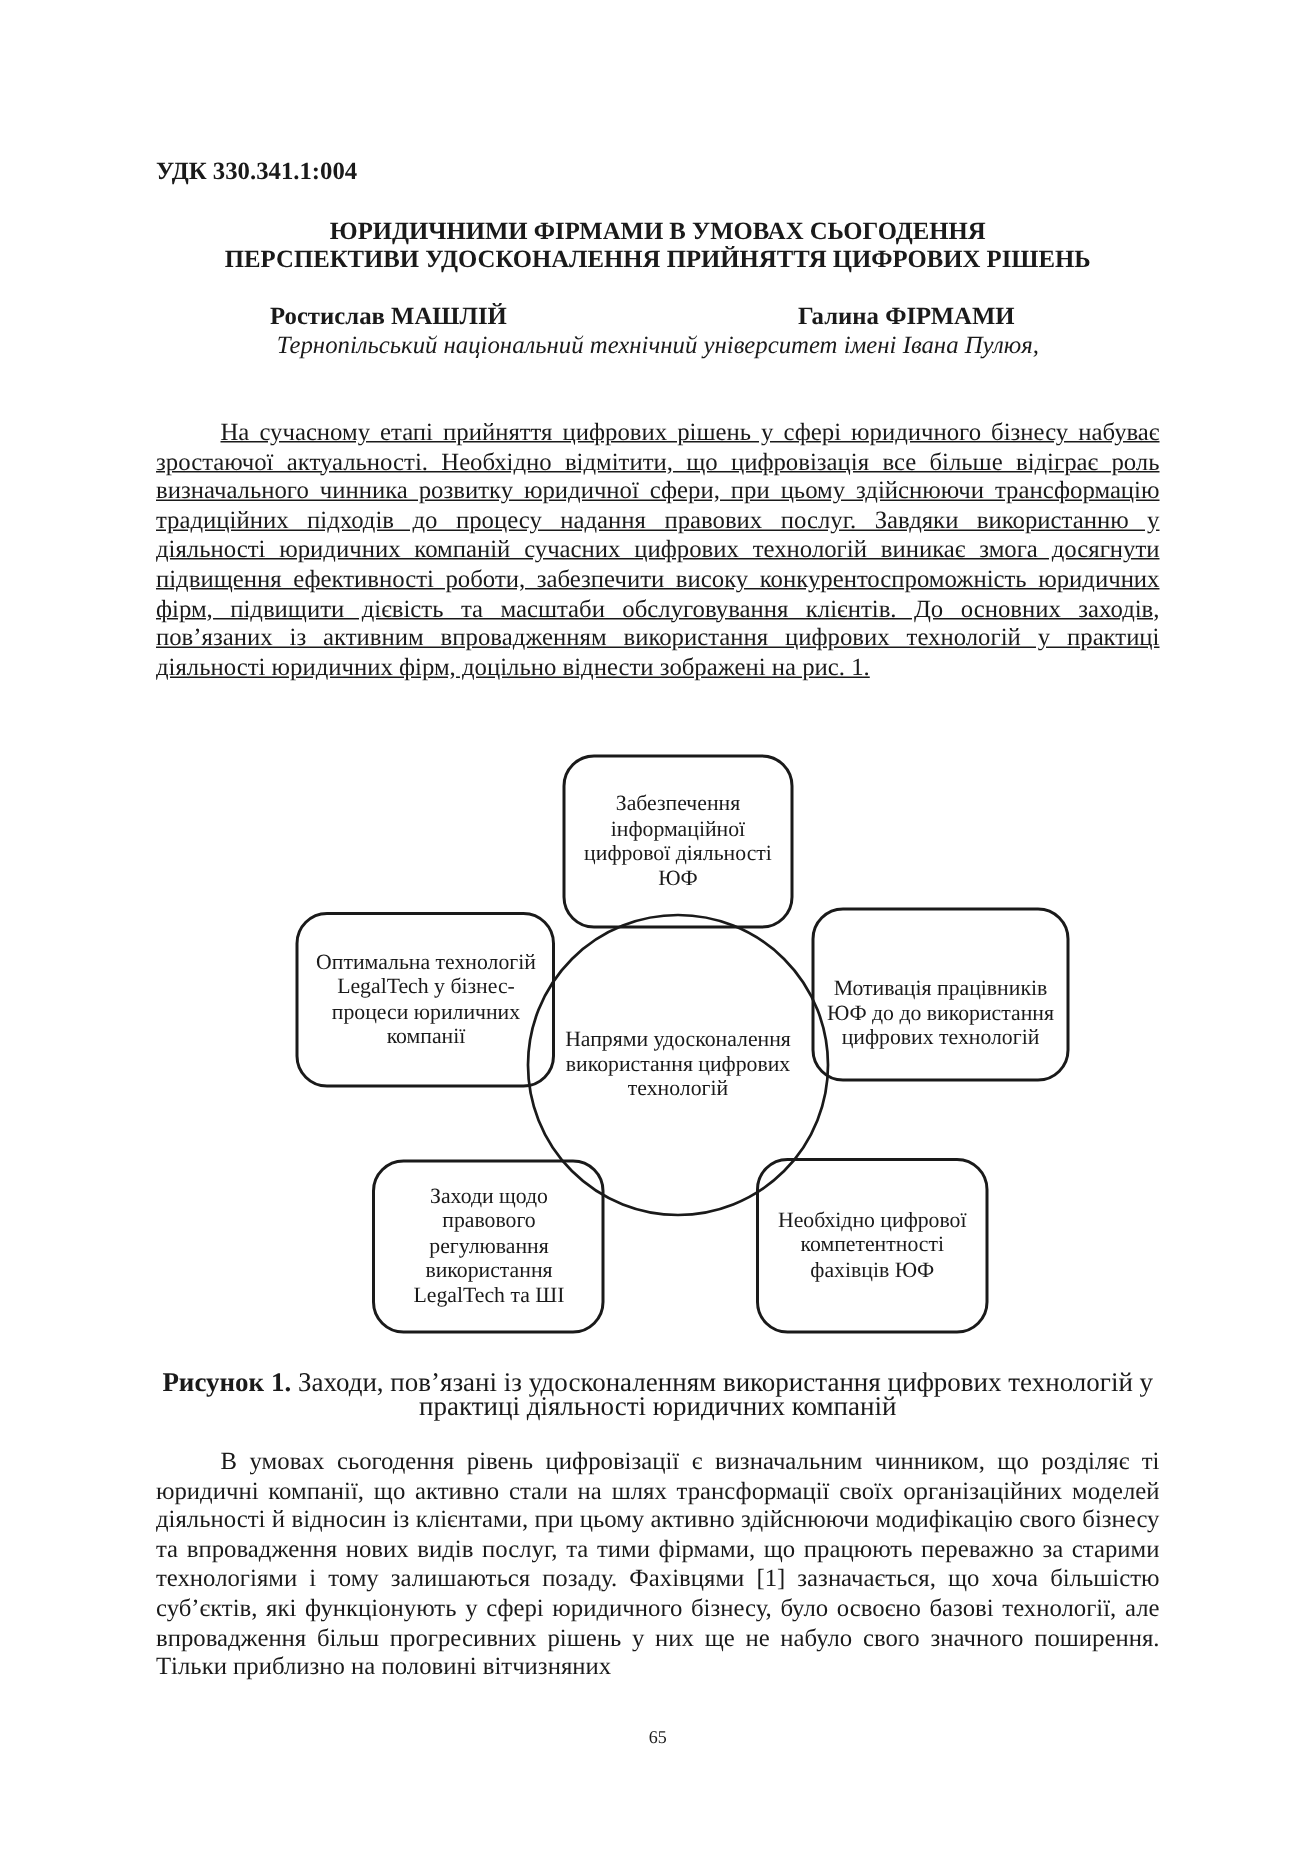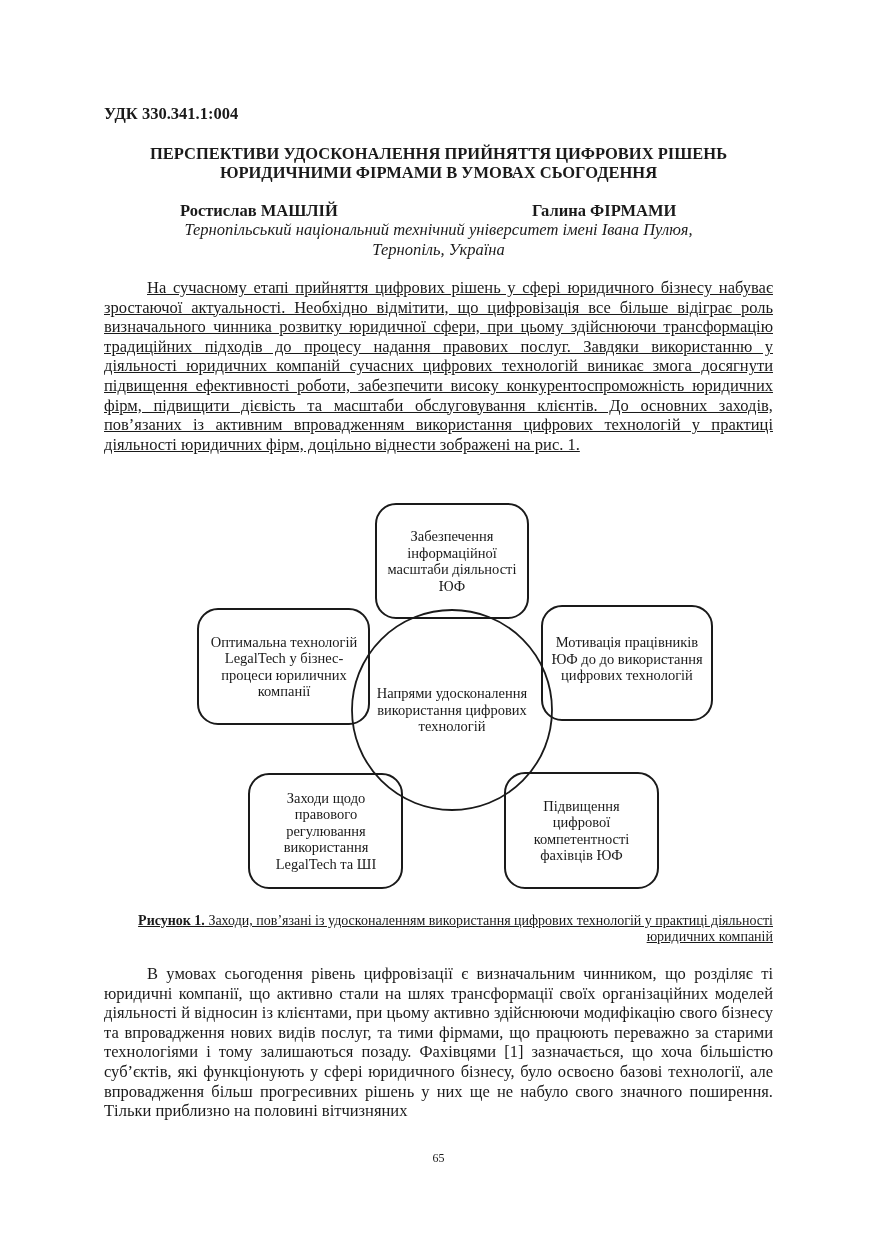--- a/index.html
+++ b/index.html
@@ -14,59 +14,58 @@
   .author-2 { left: 532px; }
   .affil { left: 90px; width: 697px; top: 220px; text-align: center; font-style: italic;
            font-size: 16.5px; line-height: 20px; }
   .para { left: 104px; width: 669px; font-size: 16.5px; line-height: 19.6px;
           text-align: justify; text-indent: 43px; margin: 0; }
   .p1 { top: 278px; text-decoration: underline; }
   .p2 { top: 964px; }
   .diagram { left: 0; top: 0; width: 877px; height: 1240px; pointer-events: none; }
   .box-text { position: absolute; text-align: center; font-size: 14.5px; line-height: 16.5px;
               display: flex; align-items: center; justify-content: center; }
-  .caption { left: 104px; width: 669px; top: 913px; text-align: right; font-size: 14px; line-height: 16px; text-decoration: underline; }
+  .caption { left: 104px; width: 669px; top: 913px; text-align: center; font-size: 18px; line-height: 16px; }
   .caption b { font-weight: bold; }
   .pagenum { left: 0; width: 877px; top: 1151px; text-align: center; font-size: 12px; }
 </style>
 </head>
 <body>
 
 <div class="abs udk">УДК 330.341.1:004</div>
 
 <div class="abs title">
+  <div>ЮРИДИЧНИМИ ФІРМАМИ В УМОВАХ СЬОГОДЕННЯ</div>
   <div>ПЕРСПЕКТИВИ УДОСКОНАЛЕННЯ ПРИЙНЯТТЯ ЦИФРОВИХ РІШЕНЬ</div>
-  <div>ЮРИДИЧНИМИ ФІРМАМИ В УМОВАХ СЬОГОДЕННЯ</div>
 </div>
 
 <div class="abs author author-1">Ростислав МАШЛІЙ</div>
 <div class="abs author author-2">Галина ФІРМАМИ</div>
 
 <div class="abs affil">
   <div>Тернопільський національний технічний університет імені Івана Пулюя,</div>
-  <div>Тернопіль, Україна</div>
 </div>
 
 <p class="abs para p1">На сучасному етапі прийняття цифрових рішень у сфері юридичного бізнесу набуває зростаючої актуальності. Необхідно відмітити, що цифровізація все більше відіграє роль визначального чинника розвитку юридичної сфери, при цьому здійснюючи трансформацію традиційних підходів до процесу надання правових послуг. Завдяки використанню у діяльності юридичних компаній сучасних цифрових технологій виникає змога досягнути підвищення ефективності роботи, забезпечити високу конкурентоспроможність юридичних фірм, підвищити дієвість та масштаби обслуговування клієнтів. До основних заходів, пов’язаних із активним впровадженням використання цифрових технологій у практиці діяльності юридичних фірм, доцільно віднести зображені на рис. 1.</p>
 
 <svg class="abs diagram" width="877" height="1240" viewBox="0 0 877 1240">
   <g fill="none" stroke="#1a1a1a" stroke-width="2">
     <rect x="376" y="504" width="152" height="114" rx="20" ry="20"></rect>
     <rect x="198" y="609" width="171" height="115" rx="20" ry="20"></rect>
     <rect x="542" y="606" width="170" height="114" rx="20" ry="20"></rect>
     <rect x="249" y="774" width="153" height="114" rx="20" ry="20"></rect>
     <rect x="505" y="773" width="153" height="115" rx="20" ry="20"></rect>
     <circle cx="452" cy="710" r="100" stroke-width="1.8"></circle>
   </g>
 </svg>
 
-<div class="box-text" style="left:380px; top:507px; width:144px; height:108px;">Забезпечення інформаційної масштаби діяльності ЮФ</div>
+<div class="box-text" style="left:380px; top:507px; width:144px; height:108px;">Забезпечення інформаційної цифрової діяльності ЮФ</div>
 <div class="box-text" style="left:204px; top:612px; width:160px; height:109px;">Оптимальна технологій LegalTech у бізнес-процеси юриличних компанії</div>
-<div class="box-text" style="left:545px; top:605px; width:164px; height:108px;">Мотивація працівників ЮФ до до використання цифрових технологій</div>
+<div class="box-text" style="left:545px; top:622px; width:164px; height:108px;">Мотивація працівників ЮФ до до використання цифрових технологій</div>
 <div class="box-text" style="left:256px; top:777px; width:140px; height:108px;">Заходи щодо правового регулювання використання LegalTech та ШІ</div>
-<div class="box-text" style="left:515px; top:776px; width:133px; height:109px;">Підвищення цифрової компетентності фахівців ЮФ</div>
+<div class="box-text" style="left:515px; top:776px; width:133px; height:109px;">Необхідно цифрової компетентності фахівців ЮФ</div>
 <div class="box-text" style="left:376px; top:660px; width:152px; height:100px;">Напрями удосконалення використання цифрових технологій</div>
 
 <div class="abs caption"><b>Рисунок 1.</b><span> Заходи, пов’язані із удосконаленням використання цифрових технологій у практиці діяльності юридичних компаній</span></div>
 
 <p class="abs para p2">В умовах сьогодення рівень цифровізації є визначальним чинником, що розділяє ті юридичні компанії, що активно стали на шлях трансформації своїх організаційних моделей діяльності й відносин із клієнтами, при цьому активно здійснюючи модифікацію свого бізнесу та впровадження нових видів послуг, та тими фірмами, що працюють переважно за старими технологіями і тому залишаються позаду. Фахівцями [1] зазначається, що хоча більшістю суб’єктів, які функціонують у сфері юридичного бізнесу, було освоєно базові технології, але впровадження більш прогресивних рішень у них ще не набуло свого значного поширення. Тільки приблизно на половині вітчизняних</p>
 
 <div class="abs pagenum">65</div>
 
 </body></html>

